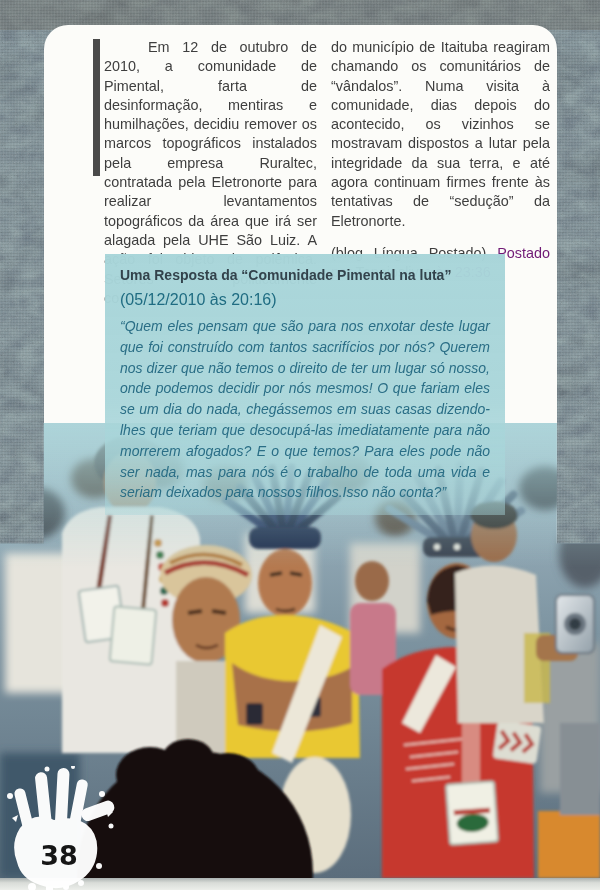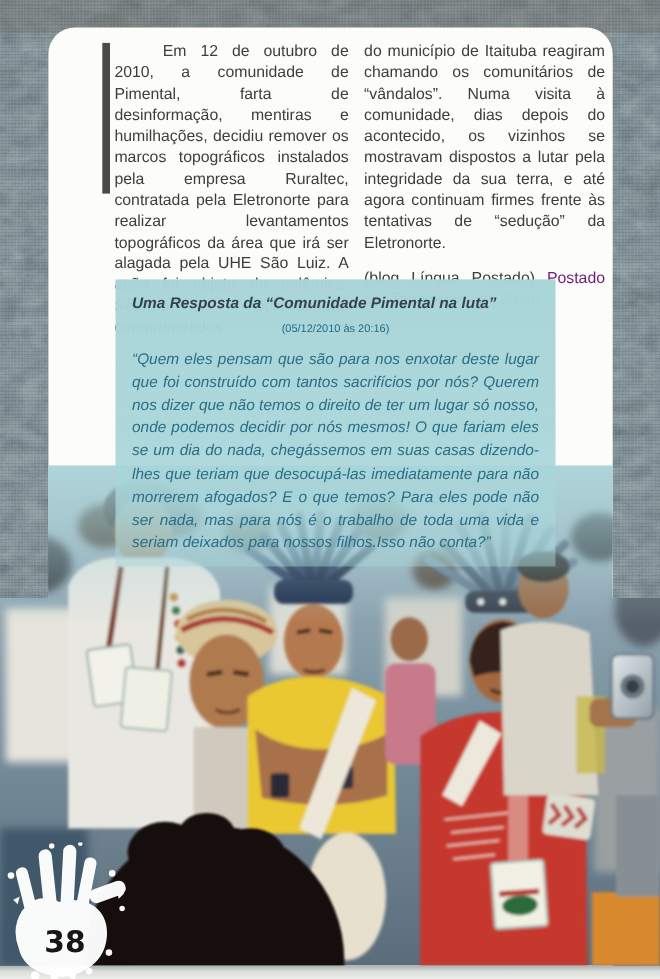--- a/index.html
+++ b/index.html
@@ -34,22 +34,22 @@
   
   .quote-box{
     position:absolute;left:105px;top:254px;width:400px;min-height:224px;z-index:3;
     padding:13px 15px 12px;box-sizing:border-box;
     background:linear-gradient(180deg,
       rgba(168,213,217,0.98) 0%,
       rgba(168,213,217,0.95) 55%,
       rgba(168,213,217,0.82) 78%,
       rgba(168,213,217,0.45) 100%);
   }
-  .quote-box h3{margin:0 0 8px 0;font-size:14px;line-height:17px;font-weight:bold;color:#33434c;font-style:italic;}
-  .quote-date{font-size:10px;line-height:16px;color:#1f6c82;margin-bottom:8px;text-align:center;}
+  .quote-box h3{margin:0 0 8px 0;font-size:14px;line-height:17px;font-weight:bold;color:#33434c;}
+  .quote-date{font-size:16px;line-height:16px;color:#1f6c82;margin-bottom:8px;}
   .quote-text{margin:0;font-style:italic;font-size:14px;line-height:20.8px;color:#2a6e86;text-align:justify;}
   
   .photo{
     position:absolute;left:0;top:423px;width:600px;height:455px;z-index:2;
     clip-path:polygon(7.3% 0%,92.8% 0%,92.8% 26.5%,100% 26.5%,100% 100%,0% 100%,0% 26.5%,7.3% 26.5%);
   }
   .photo svg{display:block;}
   
   .bottom-strip{
     position:absolute;left:0;bottom:0;width:600px;height:12px;z-index:4;

